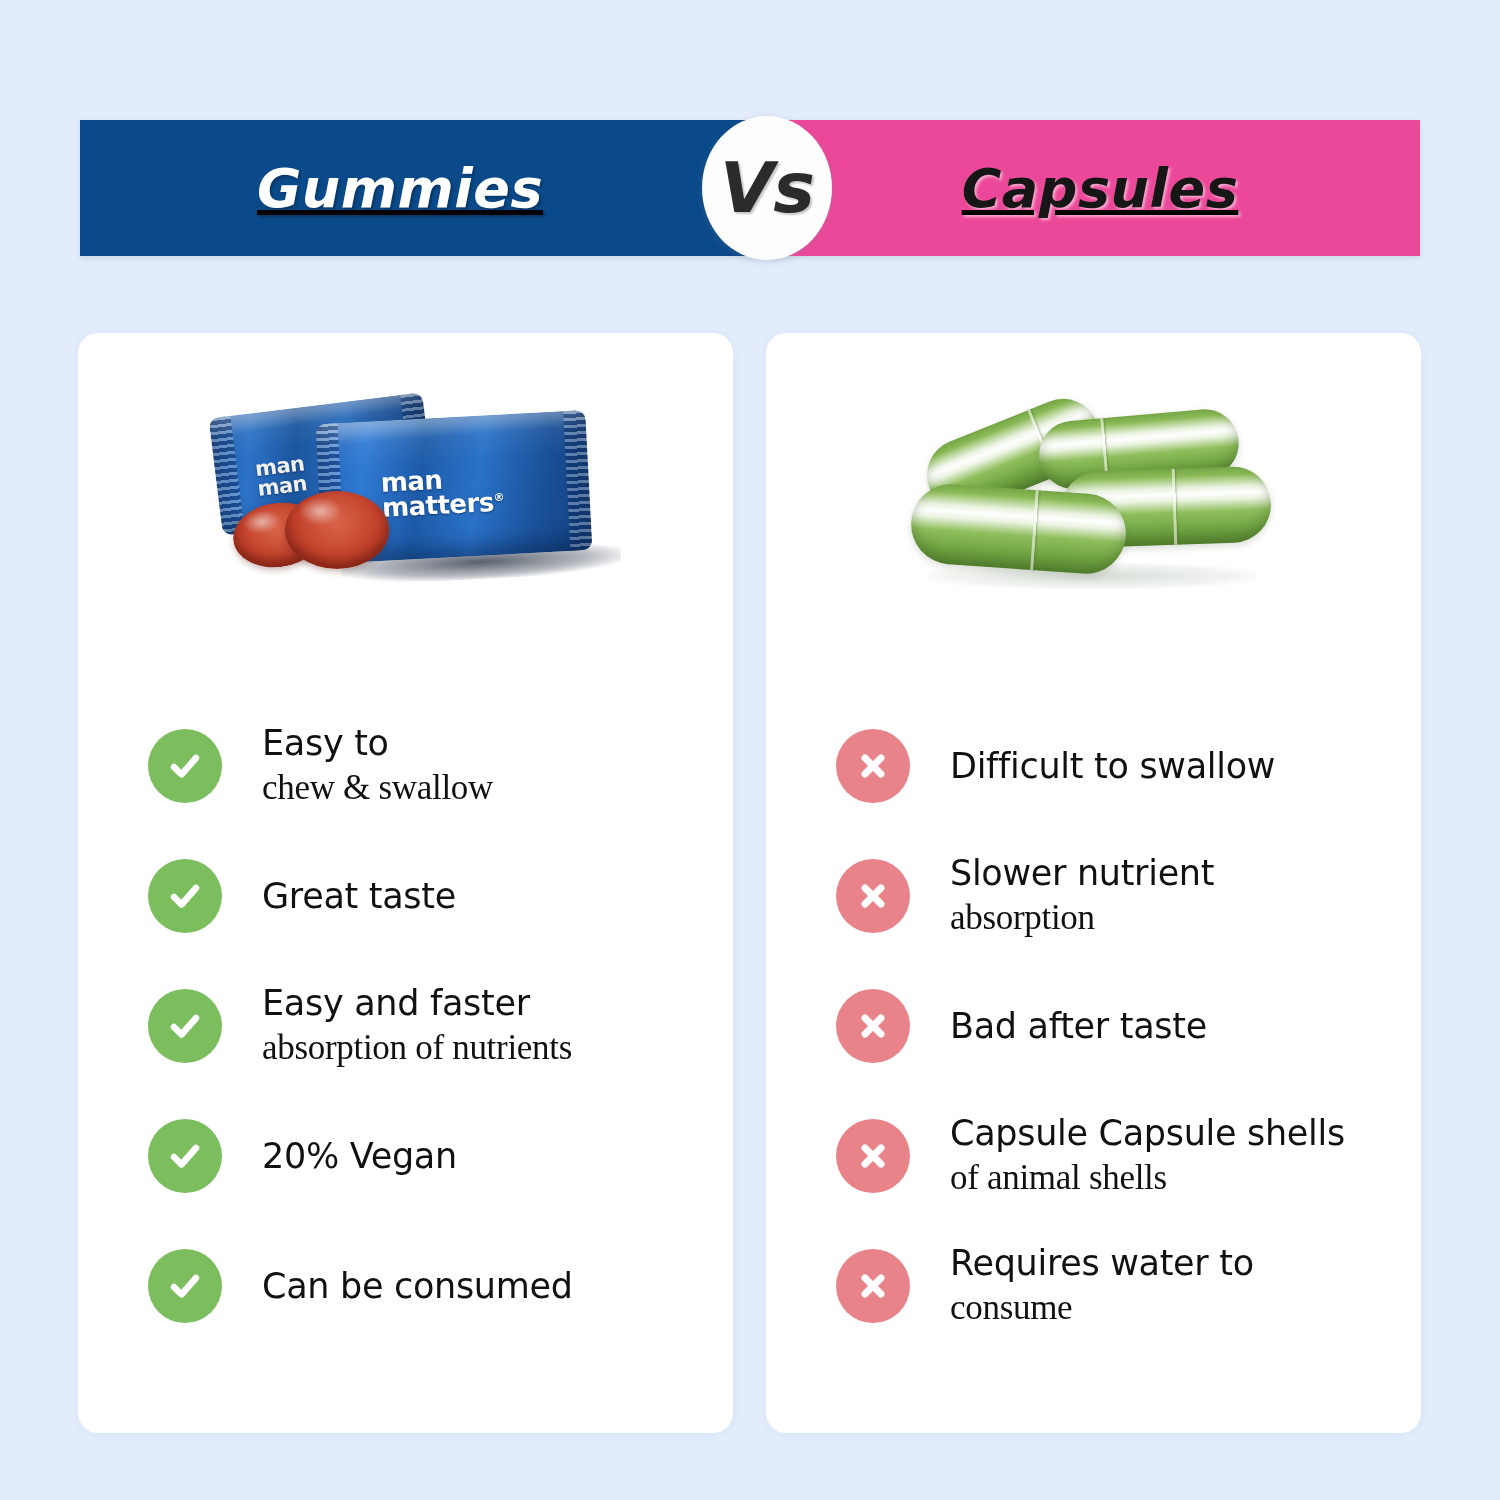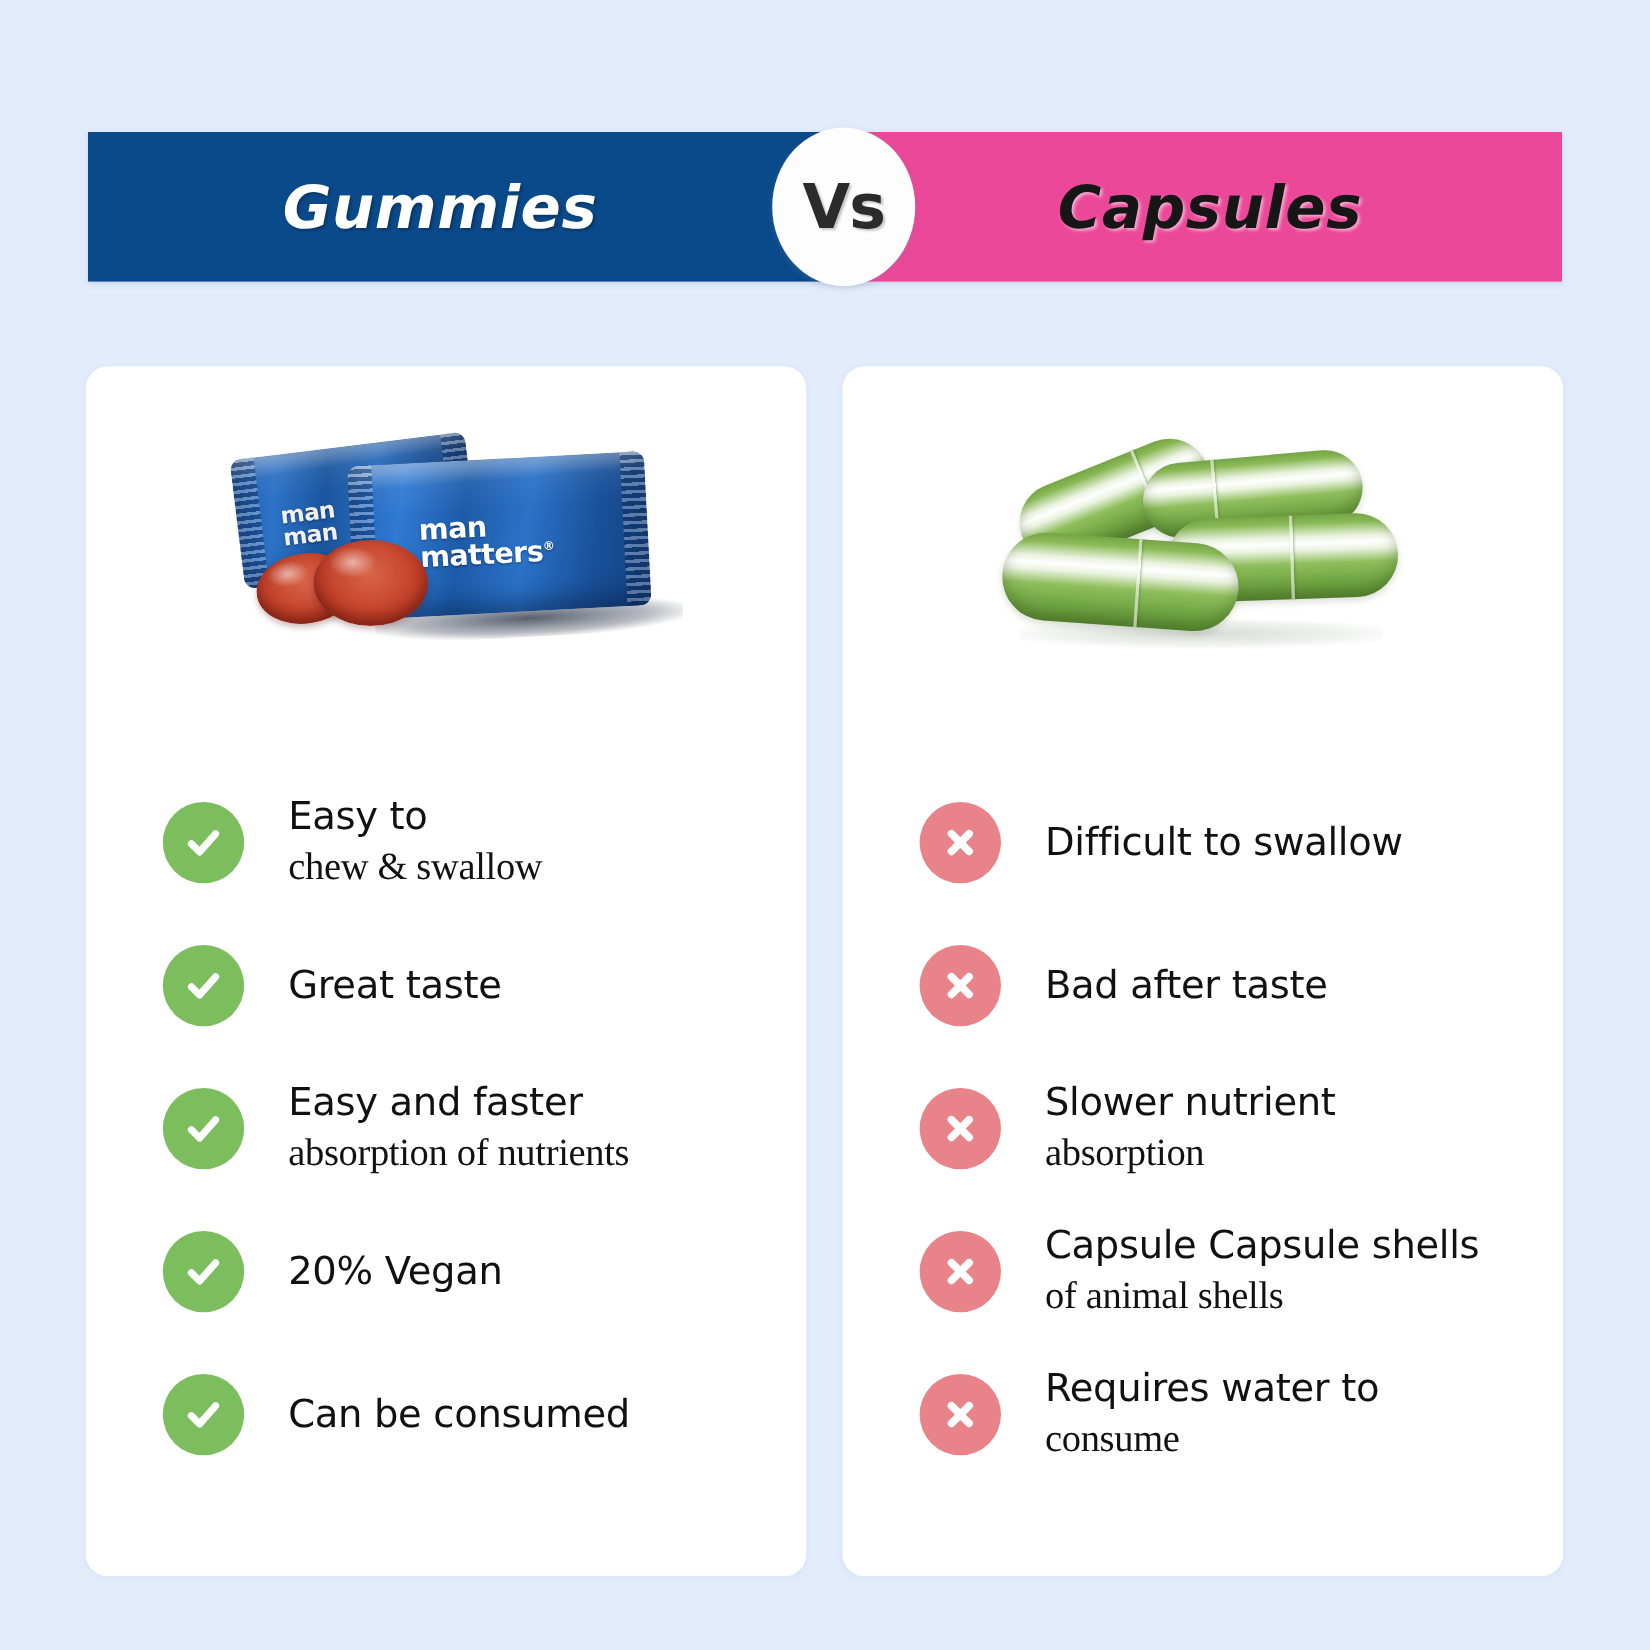--- a/index.html
+++ b/index.html
@@ -17,20 +17,21 @@
   }
 
   
   .header-row {
     position: absolute;
     left: 80px;
     top: 120px;
     width: 1340px;
     height: 108px;
     display: flex;
+    text-decoration: underline;
   }
 
   .header-bar {
     height: 136px;
     display: flex;
     align-items: center;
     box-shadow: 0 2px 5px rgba(120,140,170,0.22);
   }
 
   .header-bar.left {
@@ -76,22 +77,23 @@
     border-radius: 50%;
     background: #fdfdfd;
     display: flex;
     align-items: center;
     justify-content: center;
     z-index: 5;
     box-shadow: 0 2px 6px rgba(110,130,160,0.25);
   }
 
   .vs-text {
-    font-size: 56px;
+    font-size: 70px;
     font-weight: bold;
+    font-style: italic;
     color: #2b2b2b;
     font-family: "DejaVu Sans", sans-serif;
     text-shadow: 2px 2px 2px rgba(0,0,0,0.22);
     letter-spacing: -1px;
   }
 
   
   .cards {
     position: absolute;
     left: 78px;
@@ -421,33 +423,33 @@
         </div>
       </div>
 
       <div class="feature-item">
         <div class="feature-icon cross">
           <svg width="36" height="36" viewBox="0 0 36 36" aria-hidden="true">
             <path d="M10 10 L26 26 M26 10 L10 26" fill="none" stroke="#ffffff" stroke-width="7" stroke-linecap="round"></path>
           </svg>
         </div>
         <div class="feature-text">
-          <span>Bad after taste</span>
+          <span>Slower nutrient</span>
+          <span class="l2">absorption</span>
         </div>
       </div>
 
       <div class="feature-item">
         <div class="feature-icon cross">
           <svg width="36" height="36" viewBox="0 0 36 36" aria-hidden="true">
             <path d="M10 10 L26 26 M26 10 L10 26" fill="none" stroke="#ffffff" stroke-width="7" stroke-linecap="round"></path>
           </svg>
         </div>
         <div class="feature-text">
-          <span>Slower nutrient</span>
-          <span class="l2">absorption</span>
+          <span>Bad after taste</span>
         </div>
       </div>
 
       <div class="feature-item">
         <div class="feature-icon cross">
           <svg width="36" height="36" viewBox="0 0 36 36" aria-hidden="true">
             <path d="M10 10 L26 26 M26 10 L10 26" fill="none" stroke="#ffffff" stroke-width="7" stroke-linecap="round"></path>
           </svg>
         </div>
         <div class="feature-text">

